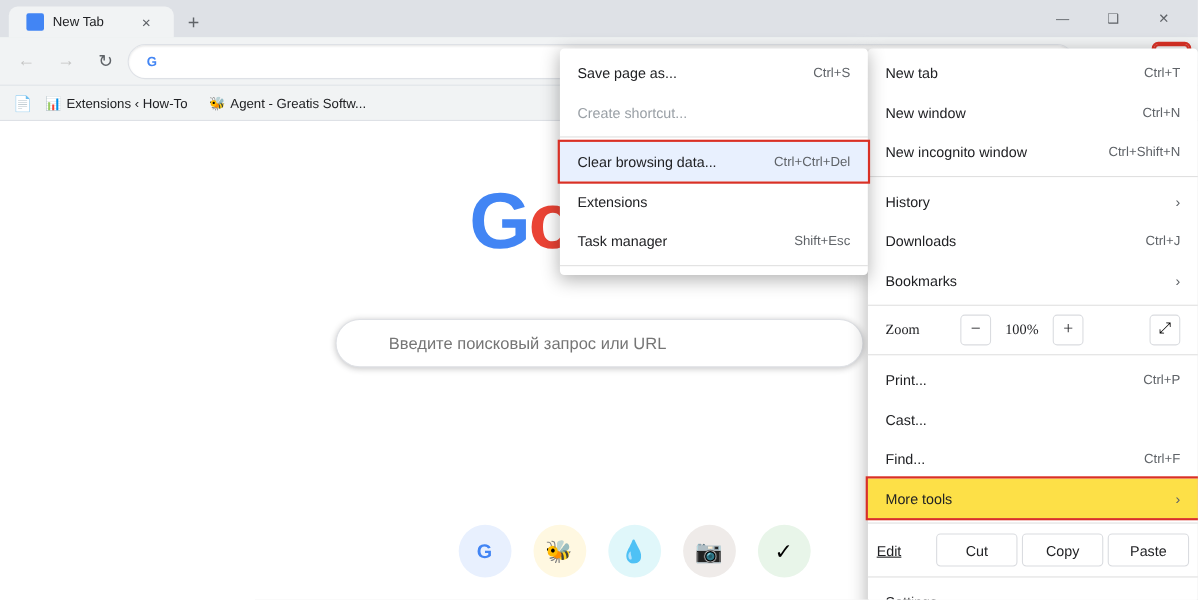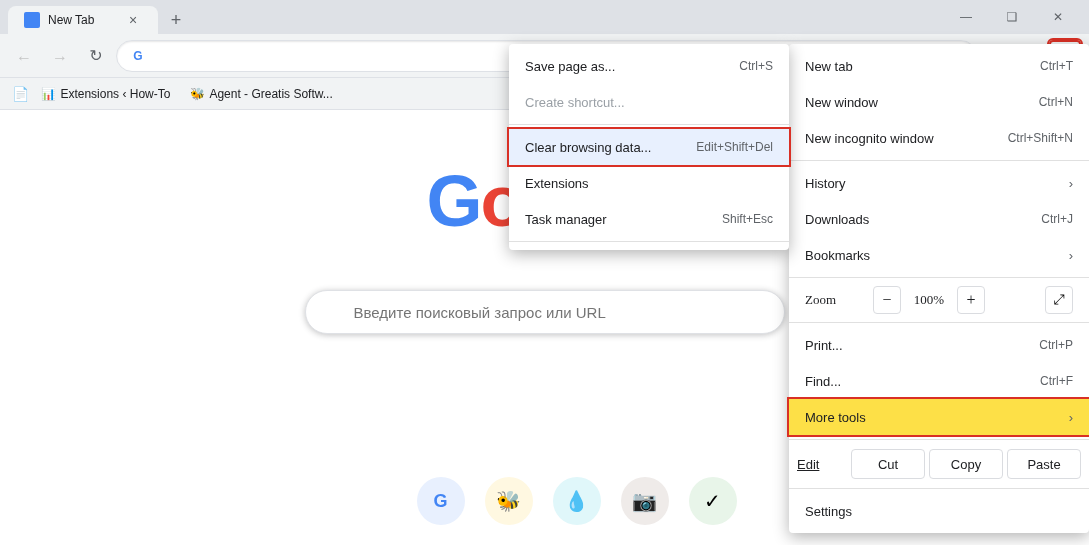--- a/index.html
+++ b/index.html
@@ -529,20 +529,23 @@
     <div class="zoom-fullscreen">
       <span style="font-size:14px;">⤢</span>
     </div>
   </div>
   <div class="menu-divider"></div>
   <div class="menu-item">
     <span>Print...</span>
     <span class="shortcut-key">Ctrl+P</span>
   </div>
   <div class="menu-item">
+    <span>Cast...</span>
+  </div>
+  <div class="menu-item">
     <span>Find...</span>
     <span class="shortcut-key">Ctrl+F</span>
   </div>
   <div class="menu-item highlighted" style="background:#fde047;outline:2px solid #d93025;">
     <span>More tools</span>
     <span class="arrow">›</span>
   </div>
   <div class="menu-divider"></div>
 
   <div class="edit-row">
@@ -562,21 +565,21 @@
   <div class="menu-item">
     <span>Save page as...</span>
     <span class="shortcut-key">Ctrl+S</span>
   </div>
   <div class="menu-item" style="color:#9aa0a6;">
     <span>Create shortcut...</span>
   </div>
   <div class="menu-divider"></div>
   <div class="menu-item" style="background:#e8f0fe;outline:2px solid #d93025;">
     <span>Clear browsing data...</span>
-    <span class="shortcut-key">Edit+Shift+Del</span>
+    <span class="shortcut-key">Ctrl+Ctrl+Del</span>
   </div>
   <div class="menu-item">
     <span>Extensions</span>
   </div>
   <div class="menu-item">
     <span>Task manager</span>
     <span class="shortcut-key">Shift+Esc</span>
   </div>
   <div class="menu-divider"></div>
 </div>

